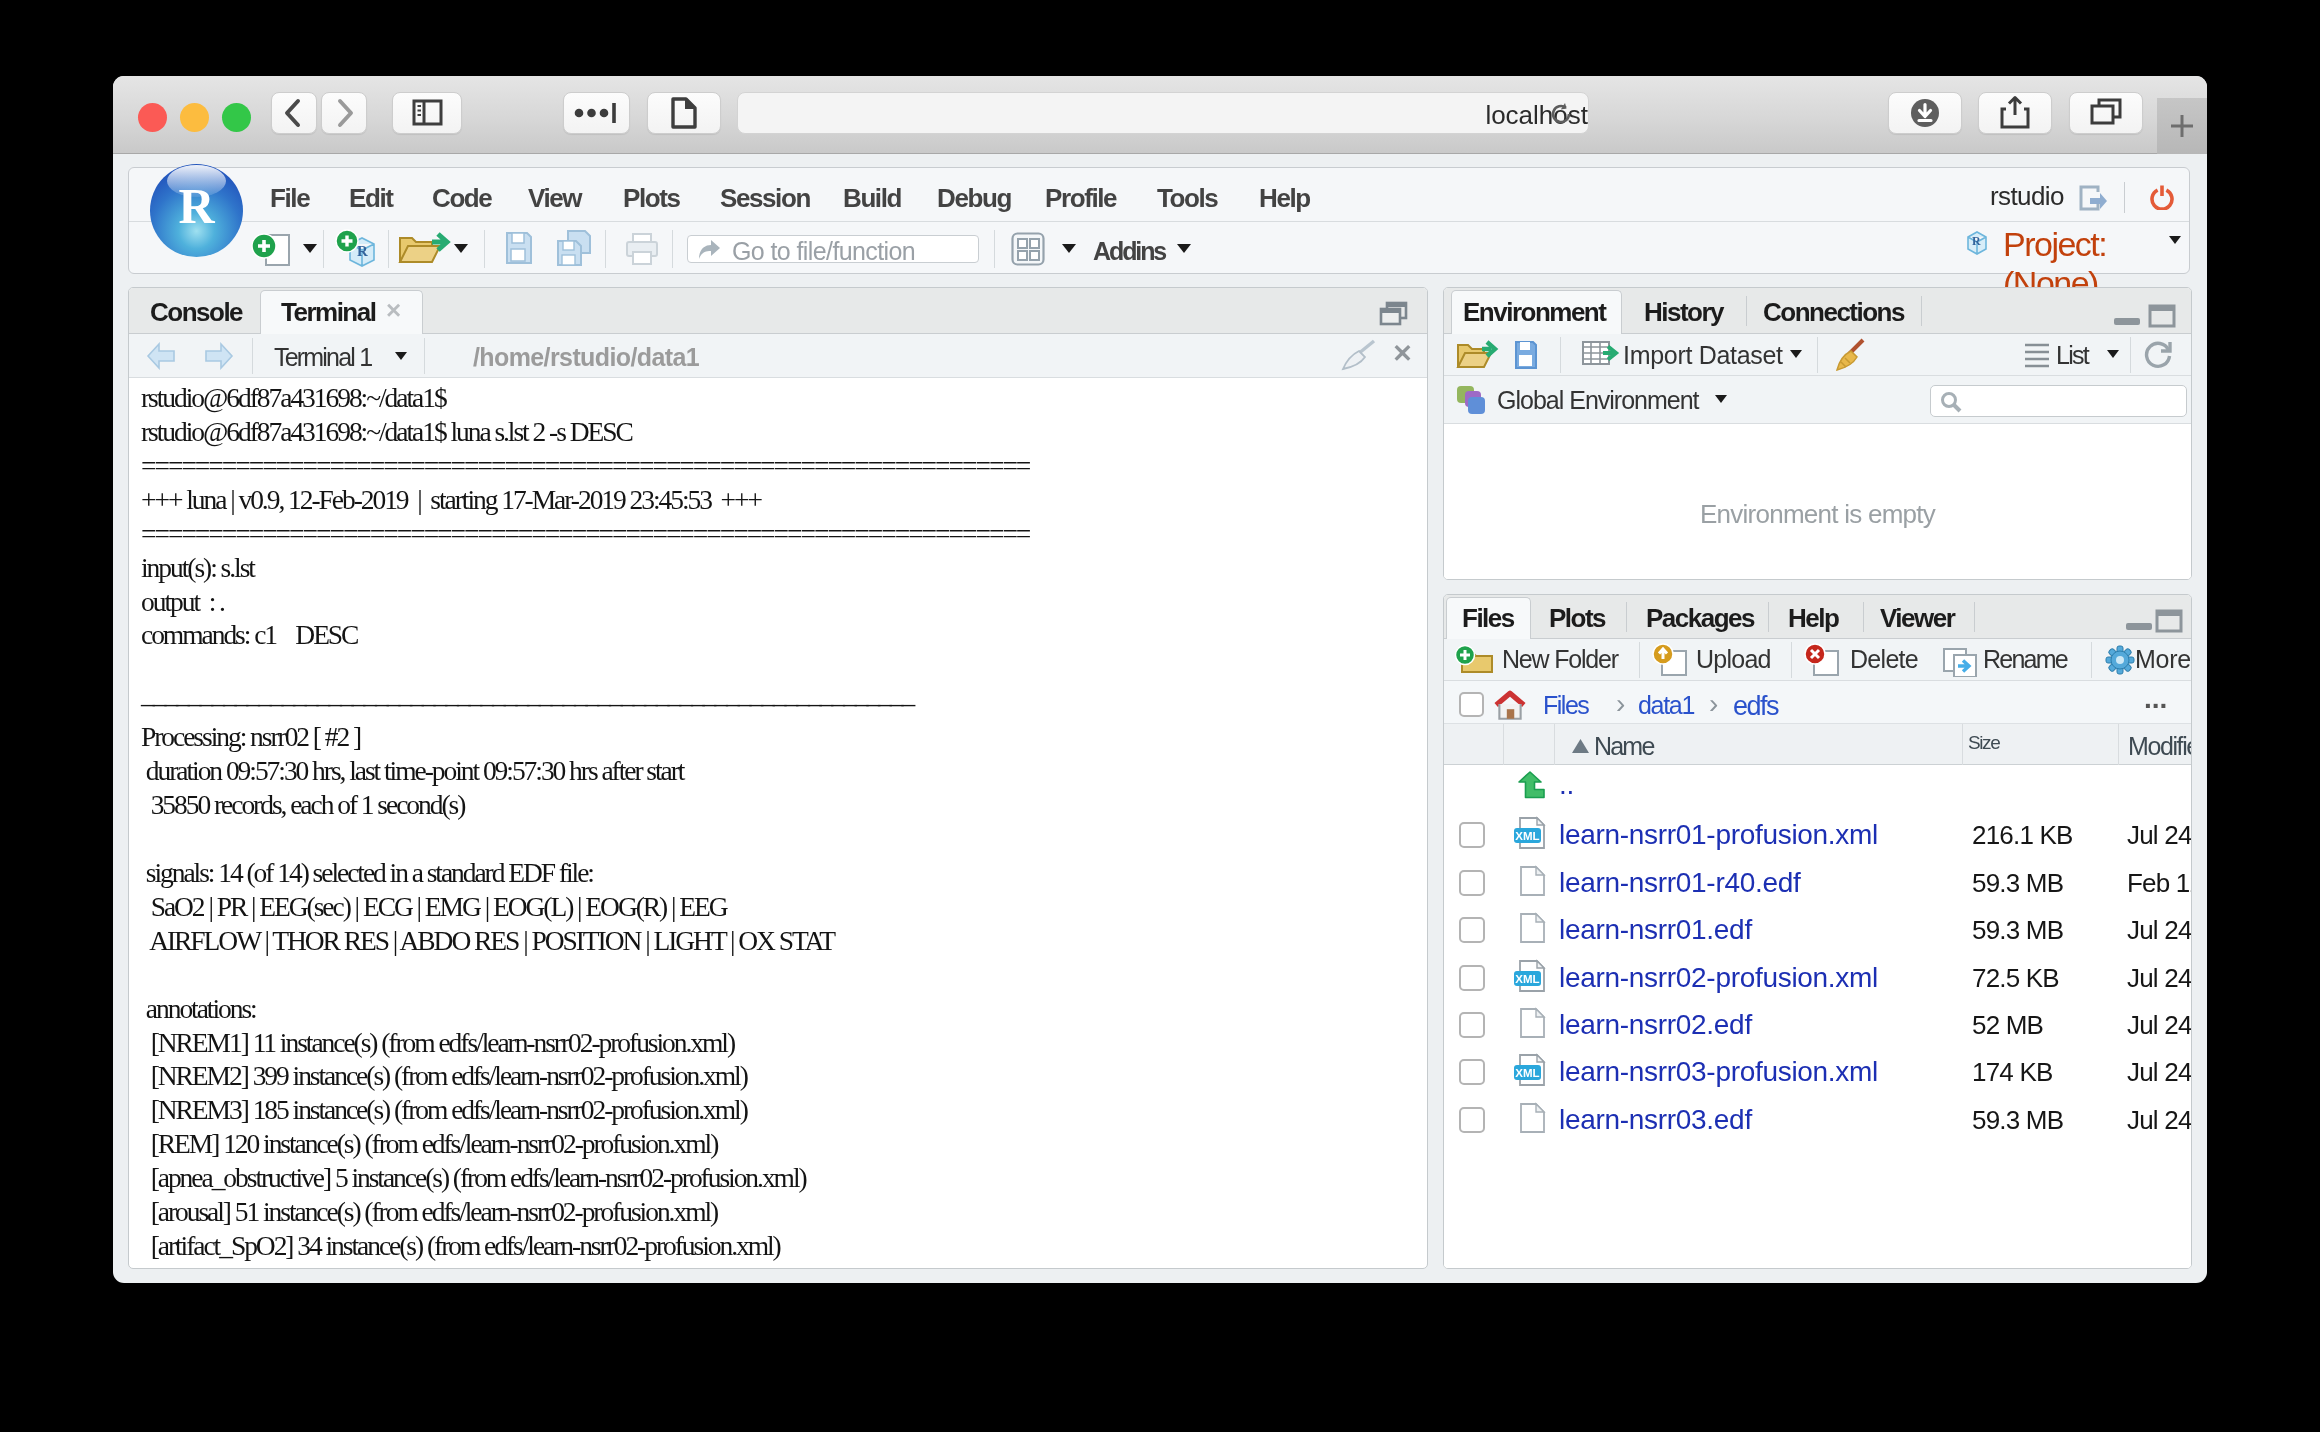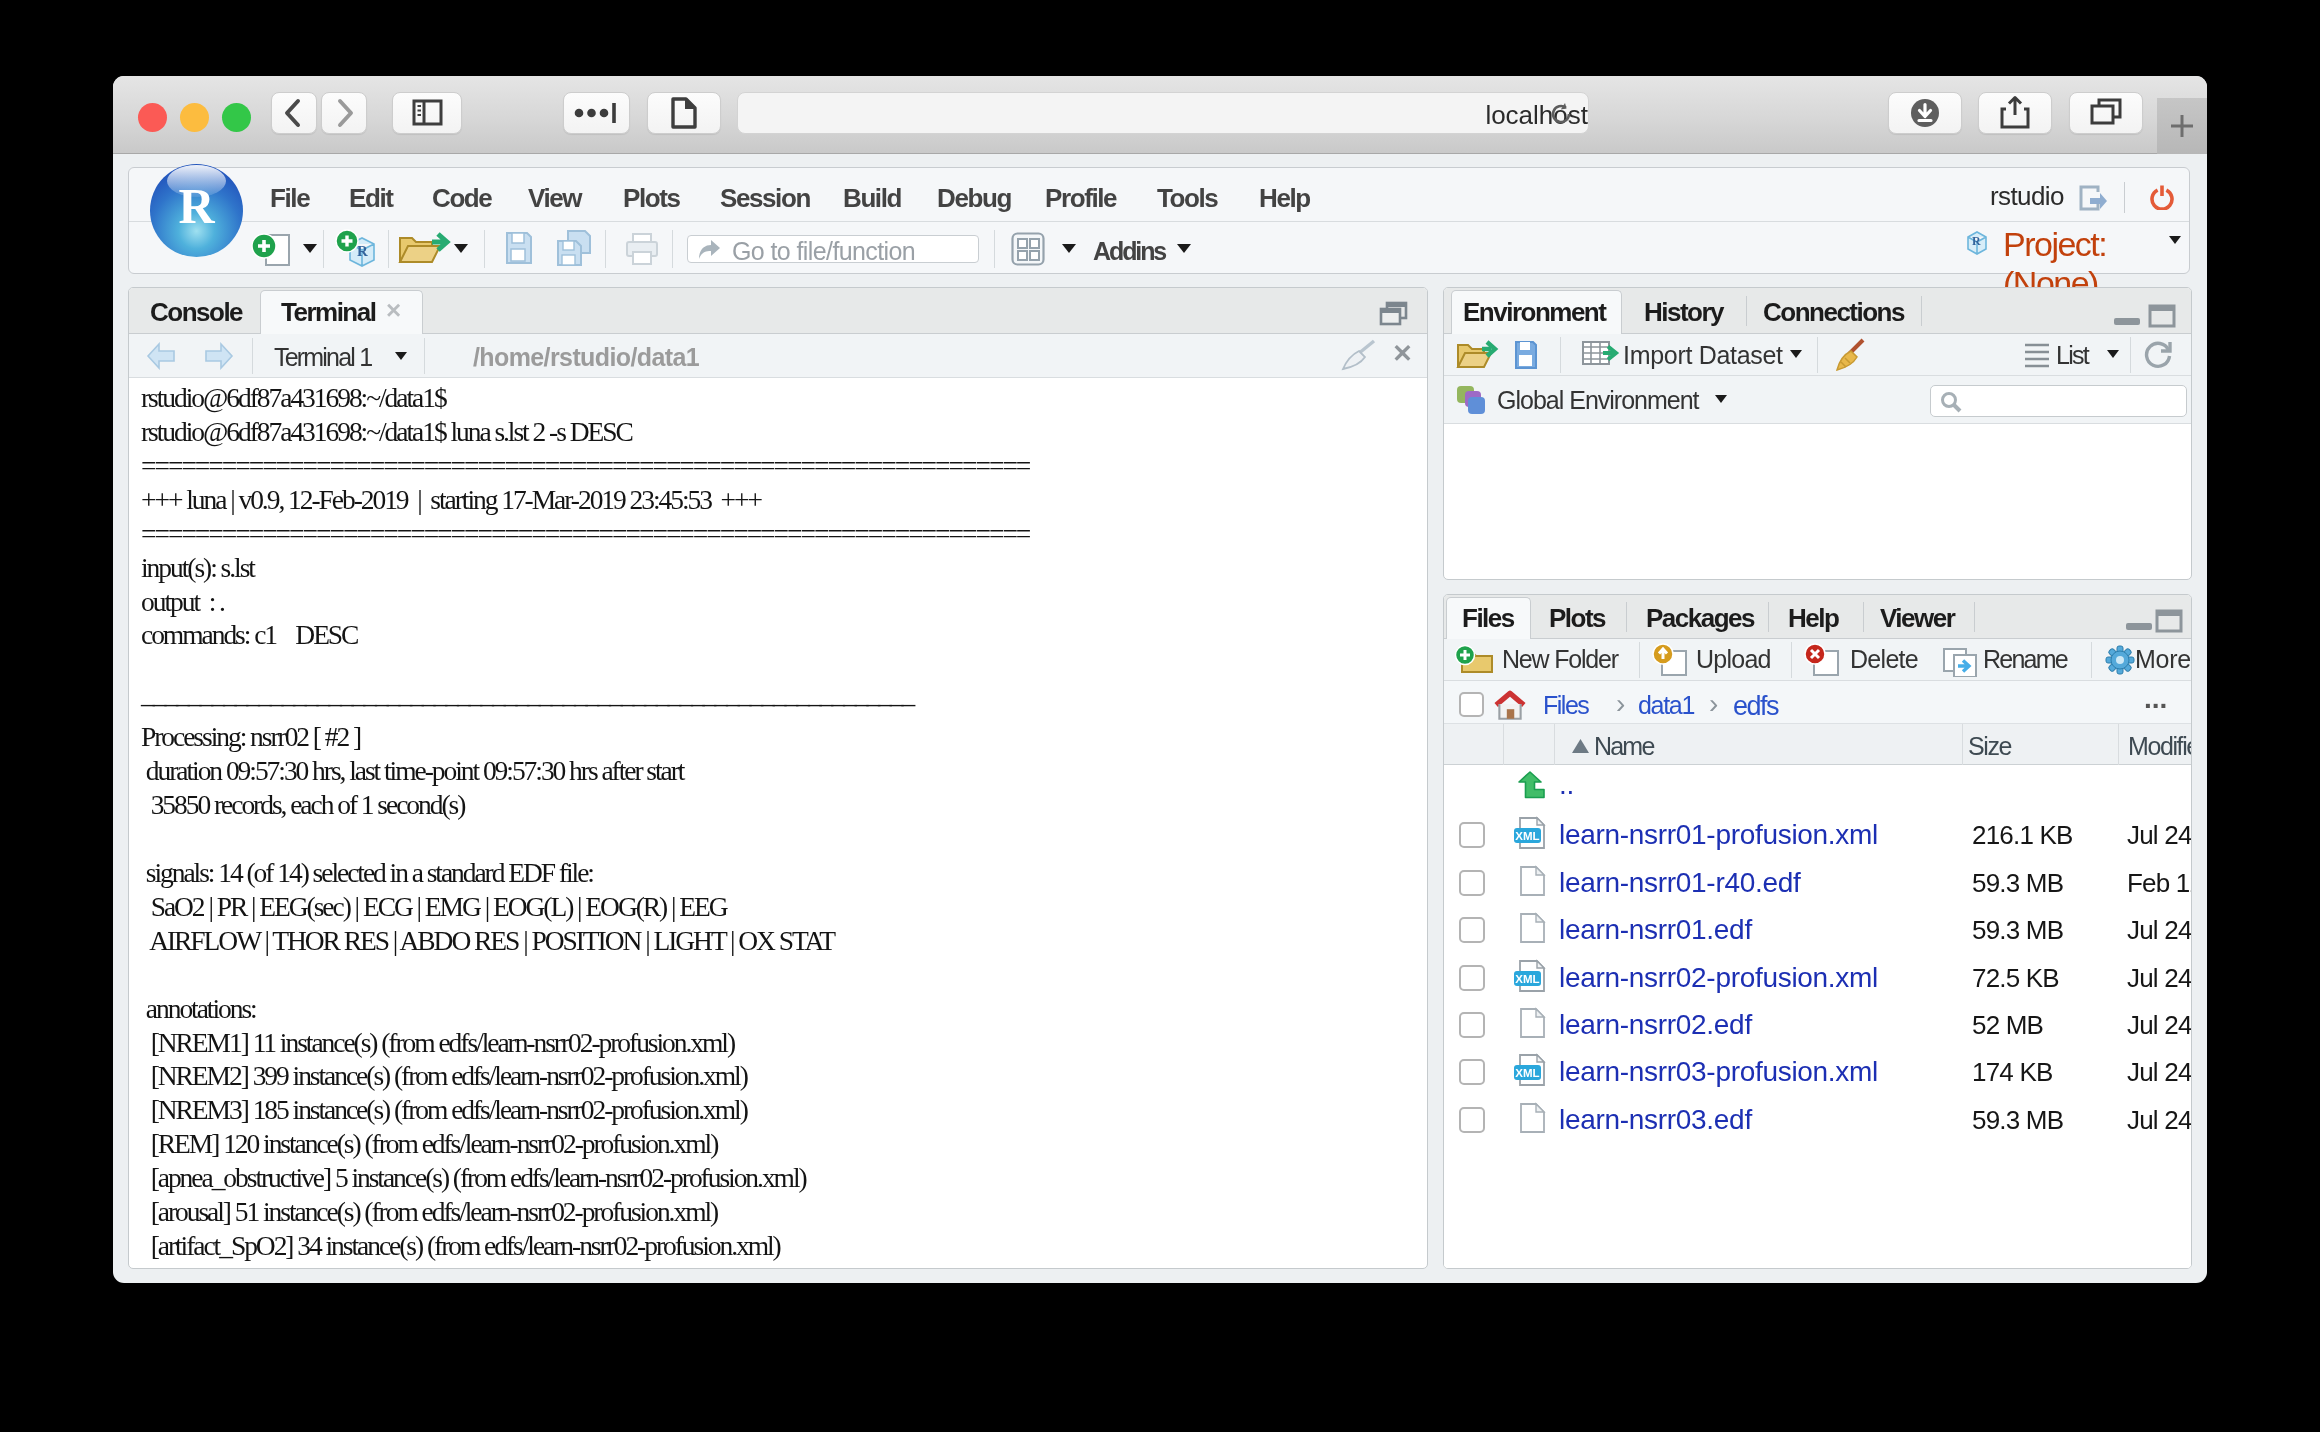--- a/index.html
+++ b/index.html
@@ -310,20 +310,23 @@
           <path d="M2 3 h24 M2 10 h24 M2 17 h24 M2 24 h24" stroke="#878f95" stroke-width="2.6"></path>
         </svg>
       <span class="a" style="left:612px;top:7px;font-size:25px;letter-spacing:-1.7px;color:#333">List</span>
       <div class="a caret" style="left:663px;top:16px;border-top-width:8px;border-left-width:6px;border-right-width:6px"></div>
       <div class="a sep" style="left:686px;top:3px;height:36px"></div>
       <svg class="a" style="left:699px;top:5px" width="30" height="30" viewBox="0 0 30 30">
           <path d="M25.5 11 A 11.5 11.5 0 1 0 26.5 17" fill="none" stroke="#9aa4ab" stroke-width="3.4"></path>
           <path d="M27 3 v9 h-9" fill="none" stroke="#9aa4ab" stroke-width="3.4"></path>
         </svg>
     </div>
+    <div class="a" style="left:0;right:0;top:136px;bottom:0;background:#fff">
+      <div class="a" style="left:0;right:0;top:75px;text-align:center;font-size:26px;letter-spacing:-0.75px;color:#9aa0a4">Environment is empty</div>
+    </div>
   </div>
   <div class="a panel" id="filespanel" style="left:1330px;top:518px;width:749px;height:675px">
     <div class="a tabstrip" style="height:44px">
       <div class="a atab" style="left:2px;top:2px;width:85px;height:43px"></div>
       <span class="a tab" style="left:18px;top:8px;z-index:2">Files</span>
       <span class="a tab" style="left:105px;top:8px">Plots</span>
       <div class="a sep" style="left:182px;top:7px;height:30px;background:#c9cdd0"></div>
       <span class="a tab" style="left:202px;top:8px">Packages</span>
       <div class="a sep" style="left:324px;top:7px;height:30px;background:#c9cdd0"></div>
       <span class="a tab" style="left:344px;top:8px">Help</span>
@@ -394,21 +397,21 @@
     </div>
     <div class="a" style="left:0;top:129px;right:0;height:41px;background:#eef1f3;border-bottom:1px solid #ccd1d4;font-size:26px;color:#3e4a52">
       <div class="a sep" style="left:59px;top:0;height:41px;background:#d8dcdf"></div>
       <div class="a sep" style="left:110px;top:0;height:41px;background:#d8dcdf"></div>
       <div class="a sep" style="left:518px;top:0;height:41px;background:#d8dcdf"></div>
       <div class="a sep" style="left:674px;top:0;height:41px;background:#d8dcdf"></div>
       <svg class="a" style="left:128px;top:15px" width="17" height="14" viewBox="0 0 17 14">
           <path d="M8.5 0 L17 14 H0 Z" fill="#6d7a84"></path>
         </svg>
       <span class="a" style="left:150px;top:8px;font-size:25px;letter-spacing:-1.8px">Name</span>
-      <span class="a" style="left:524px;top:8px;font-size:25px;letter-spacing:-1.4px">Size</span>
+      <span class="a" style="left:524px;top:8px;font-size:19px;letter-spacing:-1.4px">Size</span>
       <span class="a" style="left:684px;top:8px;font-size:25px;letter-spacing:-1.4px">Modified</span>
     </div>
     <div class="a" id="filerows" style="left:0;top:170px;right:0;bottom:0;background:#fff;font-size:26px">
       <div class="frow" style="top:0px">
           <svg class="picon" style="left:73px;top:6px" width="28" height="28" viewBox="0 0 28 28">
             <path d="M8.5 26.5 V11 H2 L13 1 L24 11 H17.5 V18.5 H27 V26.5 Z" fill="#41bd68" stroke="#1a9e4f" stroke-width="1.6" stroke-linejoin="round"></path>
           </svg>
           <span class="fname" style="top:4px">..</span>
         </div>
       <div class="frow" style="top:47px">

